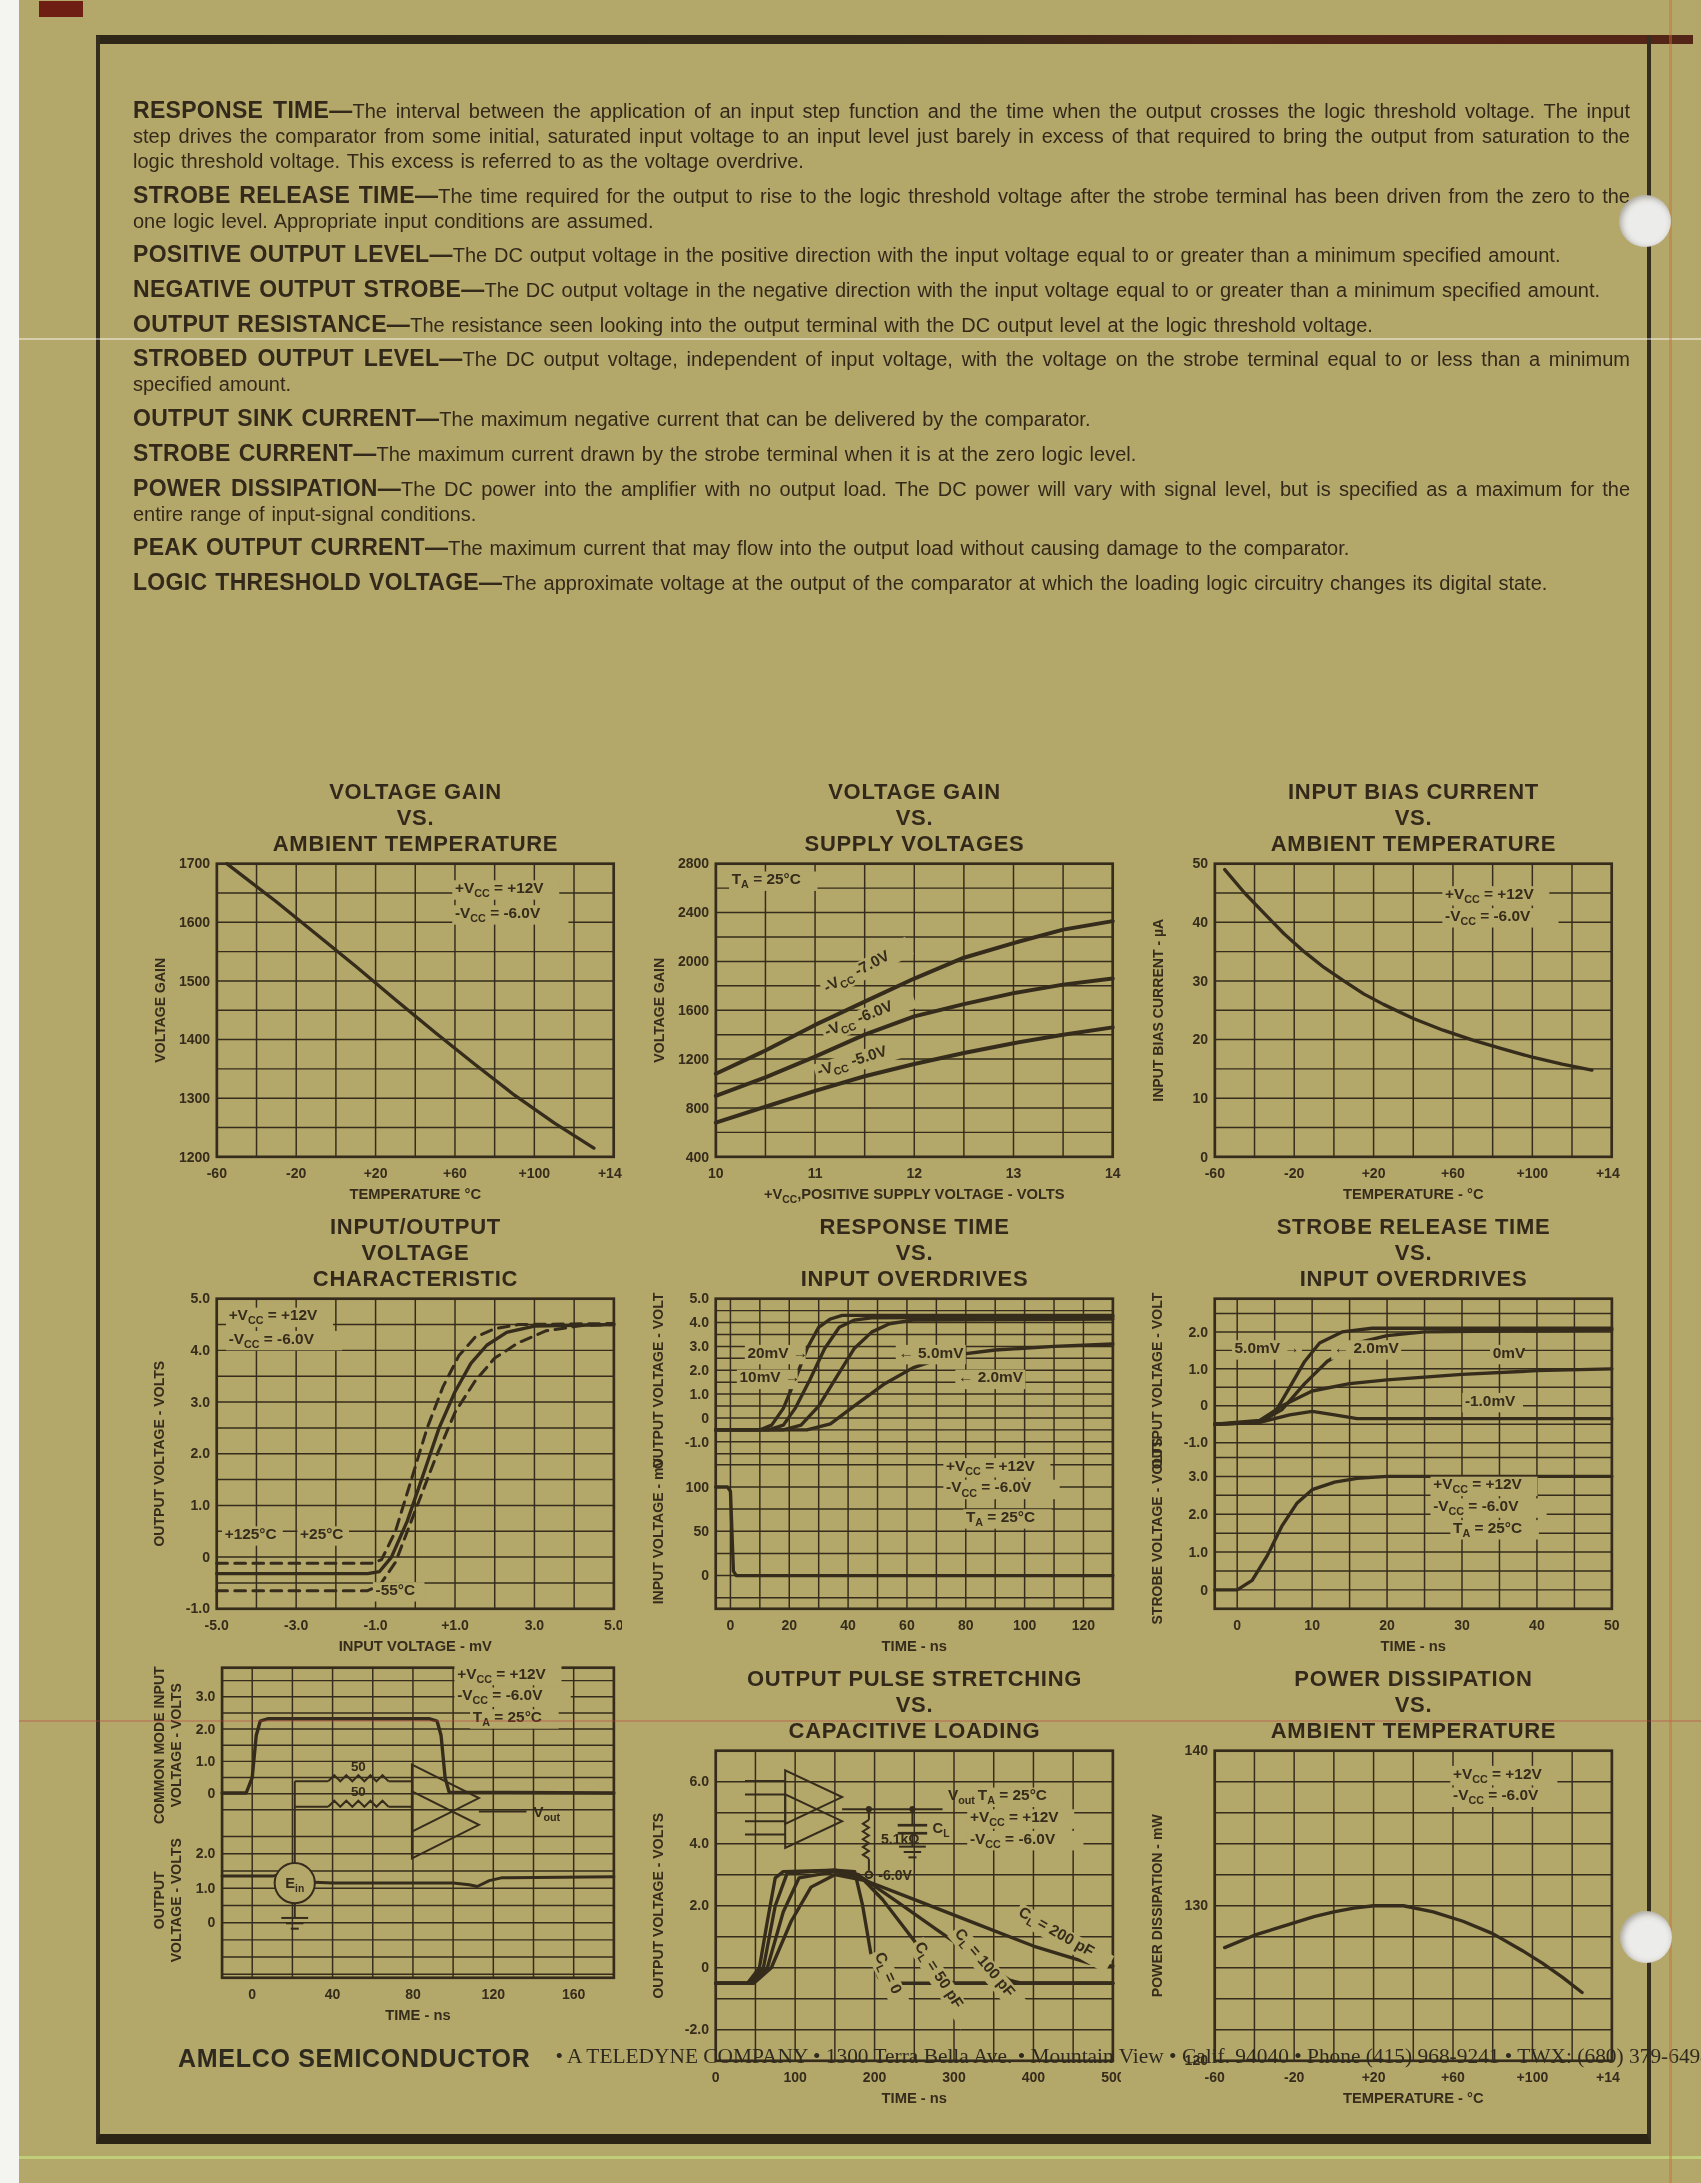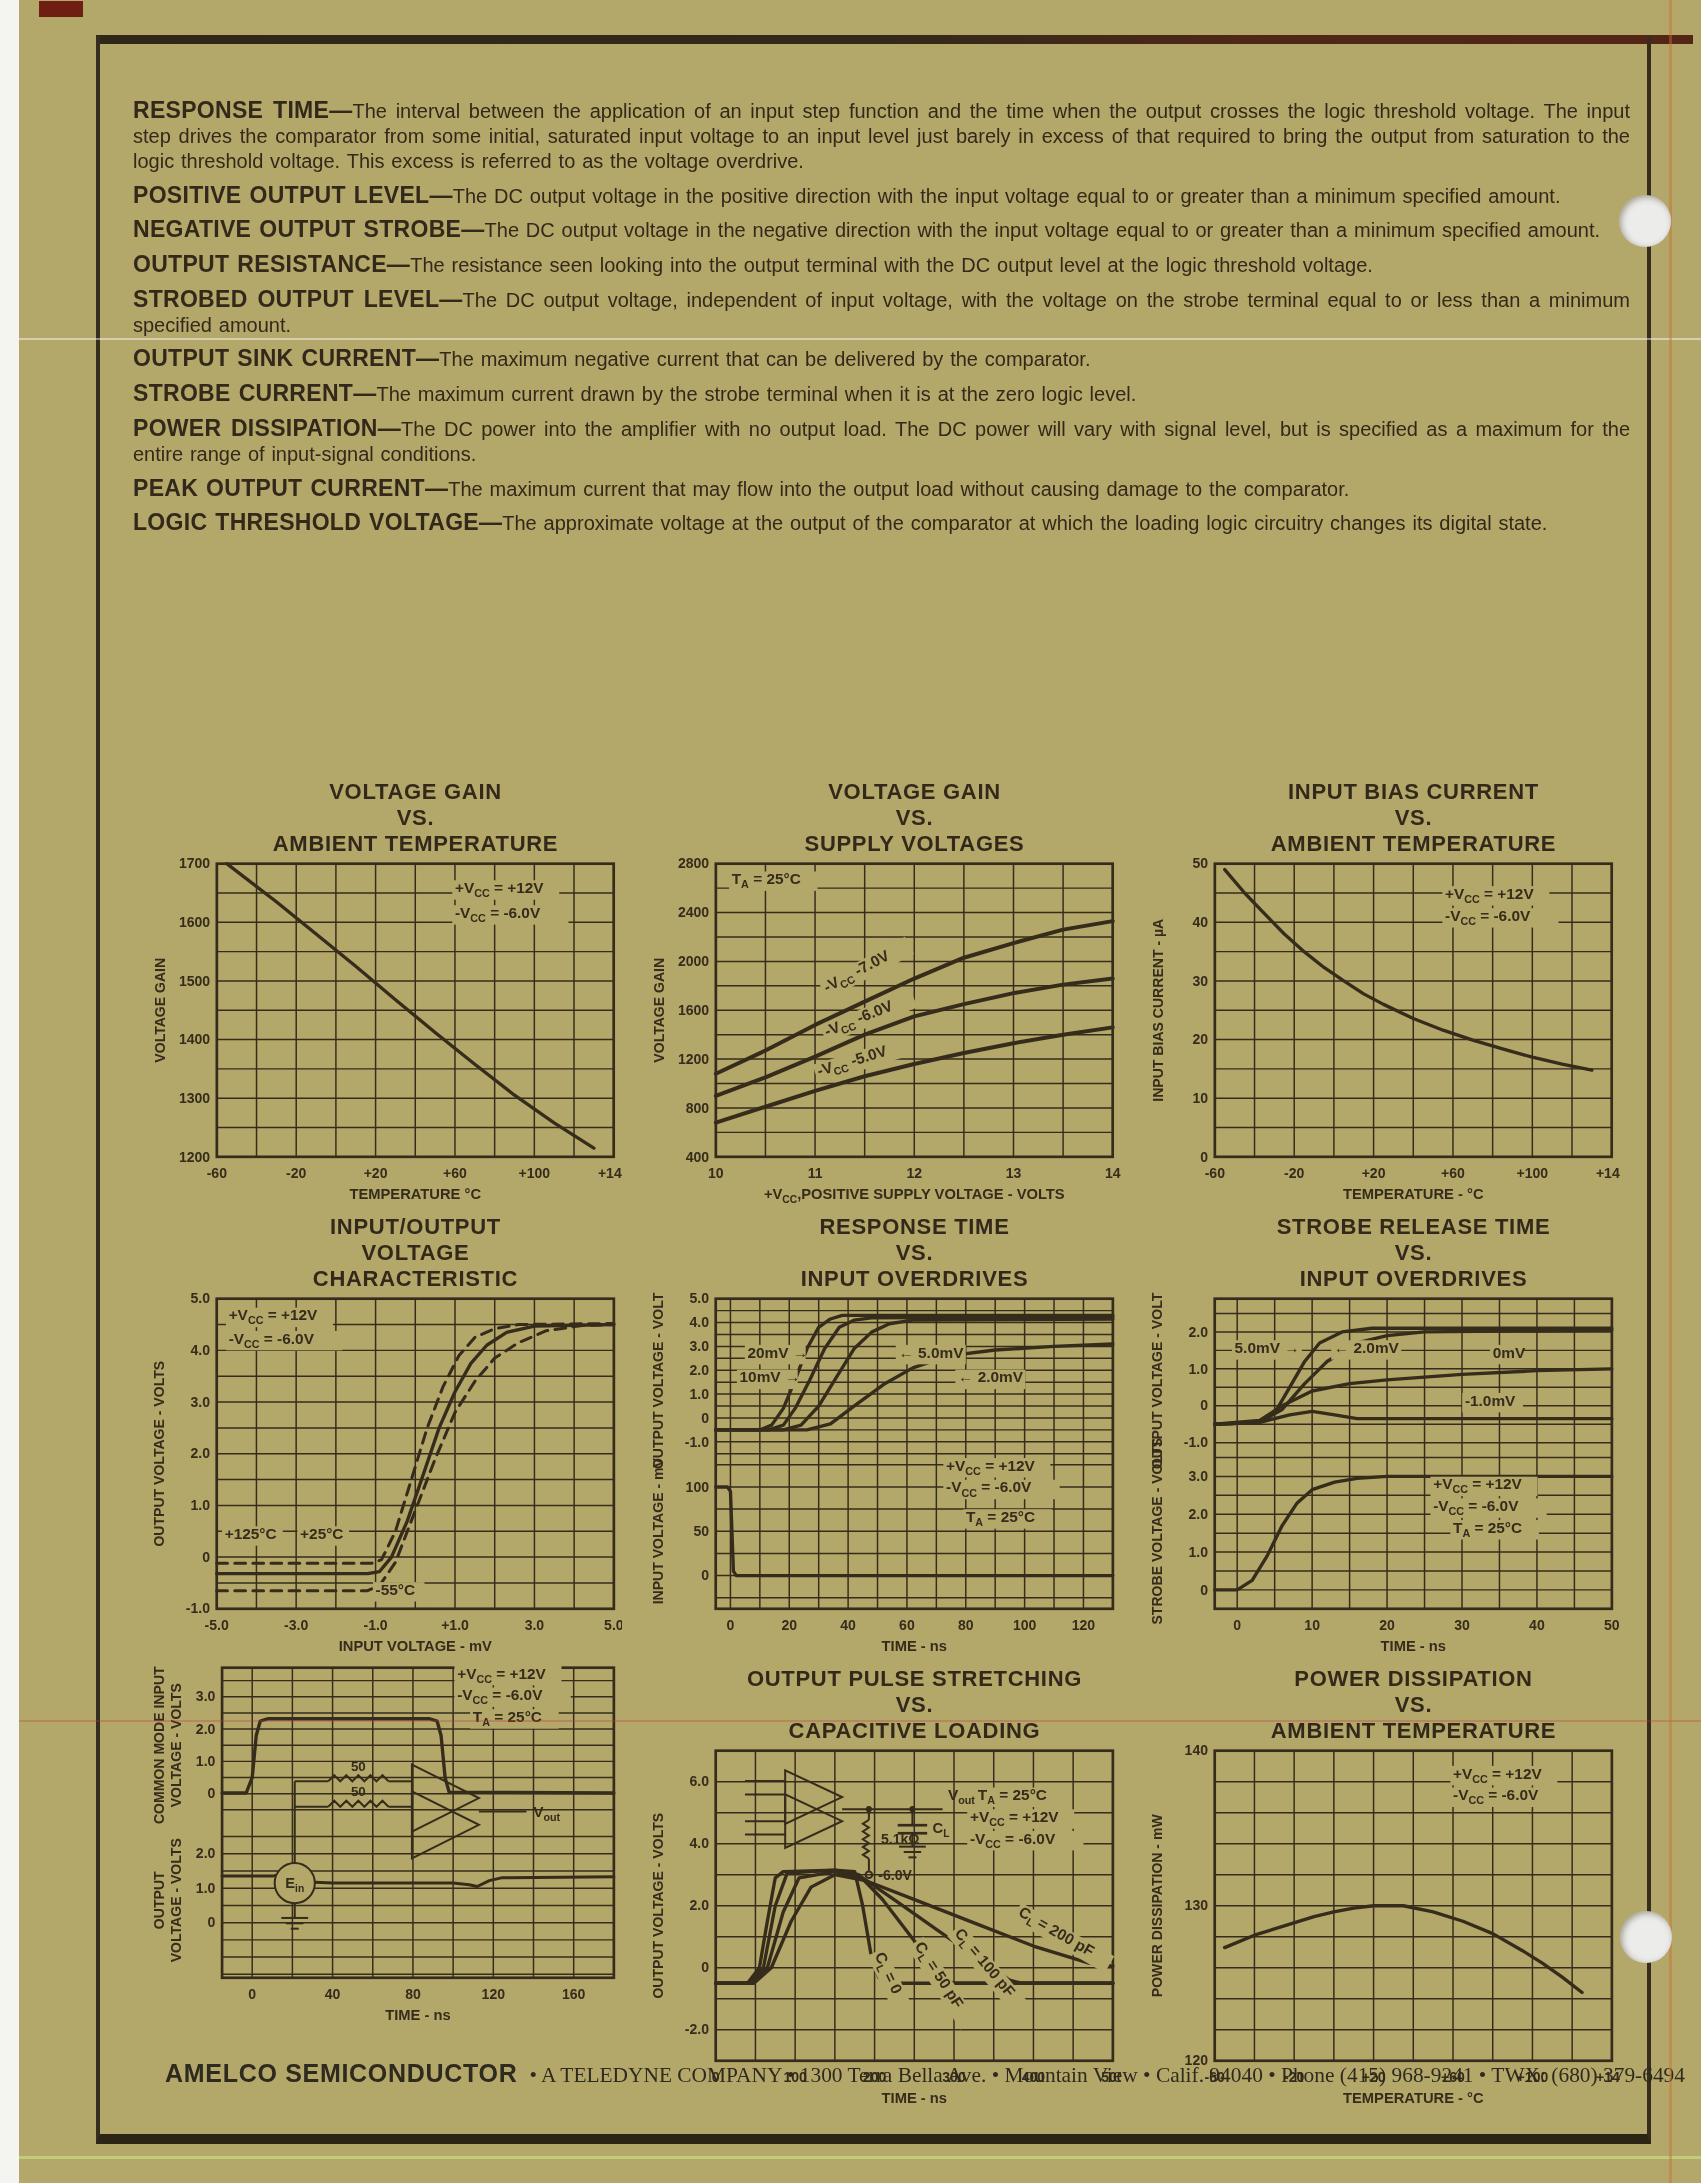--- a/index.html
+++ b/index.html
@@ -17,21 +17,21 @@
   .def{margin:0 0 8.7px 0;font-size:20px;line-height:25px;text-align:justify;word-spacing:1.3px;}
   .def b{font-size:23px;letter-spacing:0.3px;}
   .charts{position:absolute;left:134px;top:774px;width:1497px;display:grid;
           grid-template-columns:499px 499px 499px;}
   .chart{width:499px;margin-bottom:4px;}
   .chart .title{width:469px;height:83px;display:flex;flex-direction:column;justify-content:flex-end;
                 align-items:center;text-align:center;font-weight:bold;font-size:22px;line-height:26px;
                 letter-spacing:0.7px;box-sizing:border-box;padding-left:56px;}
   .chart svg{display:block;}
   .chart svg text{font-family:"Liberation Sans",sans-serif;}
-  .footer{position:absolute;left:134px;top:2044px;width:1493px;display:flex;align-items:flex-end;gap:12px;
+  .footer{position:absolute;left:134px;top:2044px;width:1493px;display:flex;align-items:flex-start;gap:25px;
           color:#2e2a1e;white-space:nowrap;}
   .brand{font-size:25px;font-weight:bold;letter-spacing:0.7px;}
   .rest{font-size:21.4px;font-family:"Liberation Serif",serif;}
   .hole{position:absolute;width:52px;height:52px;border-radius:50%;background:#ececea;
         box-shadow:inset 2px 2px 6px rgba(70,60,40,0.45);}
   .hole1{left:1619px;top:195px;}
   .hole2{left:1620px;top:1911px;}
   .scanline{position:absolute;left:0;width:1701px;}
   .sl1{top:338px;height:2px;background:rgba(255,255,255,0.45);}
   .sl2{top:1720px;height:2px;background:rgba(190,60,60,0.30);}
@@ -41,20 +41,21 @@
 <body>
 
 <div class="page">
   <div class="paper">
     <div class="red-mark"></div>
     <div class="topline"></div>
     <div class="frame"></div>
 
     <section class="defs" id="defs">
         <p class="def"><b>RESPONSE TIME—</b><span>The interval between the application of an input step function and the time when the output crosses the logic threshold voltage. The input step drives the comparator from some initial, saturated input voltage to an input level just barely in excess of that required to bring the output from saturation to the logic threshold voltage. This excess is referred to as the voltage overdrive.</span></p>
+        <p class="def"><b>STROBE RELEASE TIME—</b><span>The time required for the output to rise to the logic threshold voltage after the strobe terminal has been driven from the zero to the one logic level. Appropriate input conditions are assumed.</span></p>
         <p class="def"><b>POSITIVE OUTPUT LEVEL—</b><span>The DC output voltage in the positive direction with the input voltage equal to or greater than a minimum specified amount.</span></p>
         <p class="def"><b>NEGATIVE OUTPUT STROBE—</b><span>The DC output voltage in the negative direction with the input voltage equal to or greater than a minimum specified amount.</span></p>
         <p class="def"><b>OUTPUT RESISTANCE—</b><span>The resistance seen looking into the output terminal with the DC output level at the logic threshold voltage.</span></p>
         <p class="def"><b>STROBED OUTPUT LEVEL—</b><span>The DC output voltage, independent of input voltage, with the voltage on the strobe terminal equal to or less than a minimum specified amount.</span></p>
         <p class="def"><b>OUTPUT SINK CURRENT—</b><span>The maximum negative current that can be delivered by the comparator.</span></p>
         <p class="def"><b>STROBE CURRENT—</b><span>The maximum current drawn by the strobe terminal when it is at the zero logic level.</span></p>
         <p class="def"><b>POWER DISSIPATION—</b><span>The DC power into the amplifier with no output load. The DC power will vary with signal level, but is specified as a maximum for the entire range of input-signal conditions.</span></p>
         <p class="def"><b>PEAK OUTPUT CURRENT—</b><span>The maximum current that may flow into the output load without causing damage to the comparator.</span></p>
         <p class="def"><b>LOGIC THRESHOLD VOLTAGE—</b><span>The approximate voltage at the output of the comparator at which the loading logic circuitry changes its digital state.</span></p>
       </section>

